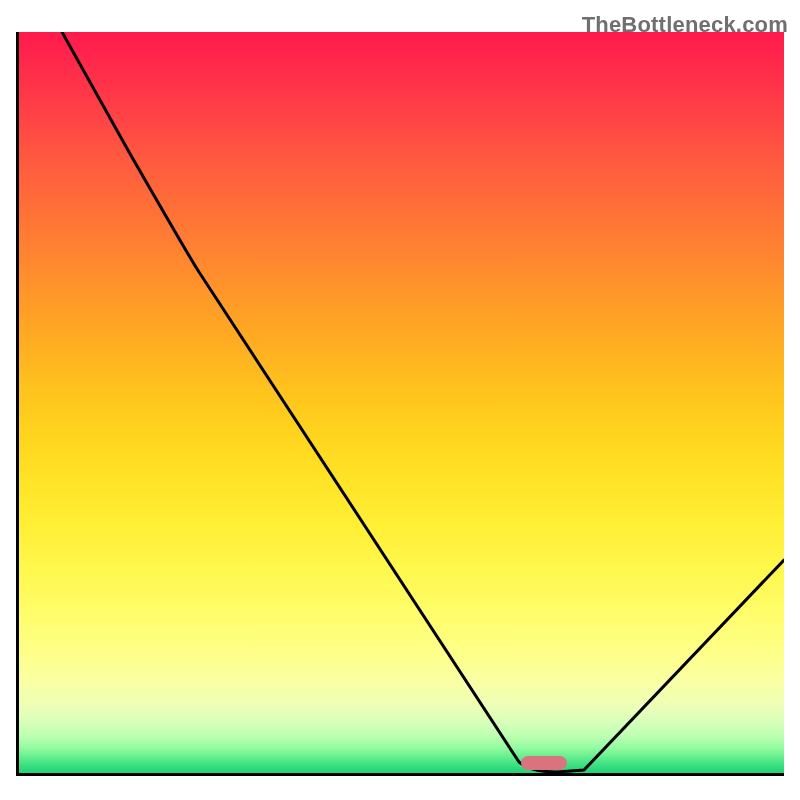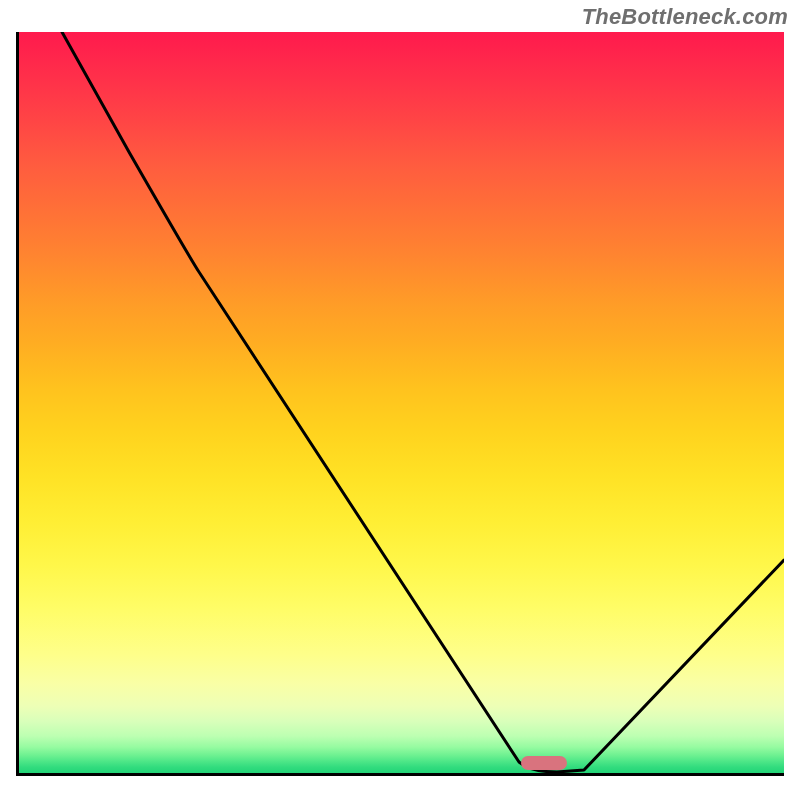--- a/index.html
+++ b/index.html
@@ -11,27 +11,26 @@
     overflow: hidden;
     font-family: Arial, Helvetica, sans-serif;
   }
   .container {
     position: relative;
     width: 800px;
     height: 800px;
   }
   .watermark {
     position: absolute;
-    top: 4px;
+    top: 12px;
     right: 12px;
     font-size: 22px;
     font-weight: bold;
     color: #6f6f6f;
     letter-spacing: 0.2px;
-    font-style: italic;
   }
   .plot {
     position: absolute;
     left: 16px;
     top: 32px;
     width: 768px;
     height: 744px;
     border: 3px solid #000;
     border-top: none;
     border-right: none;

